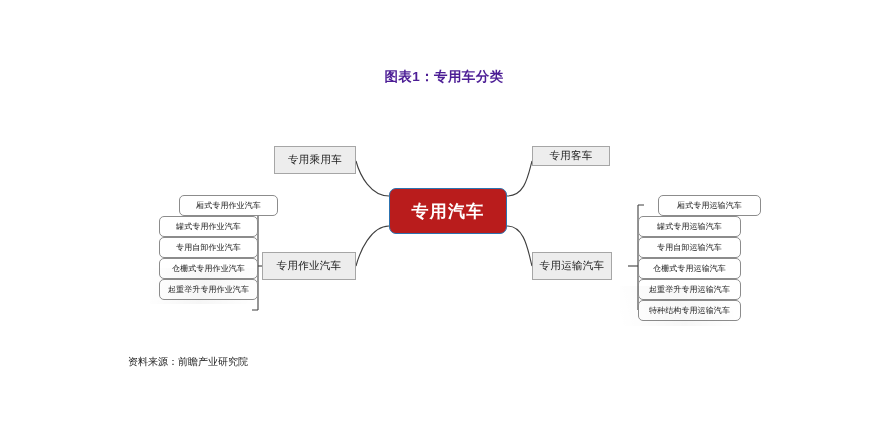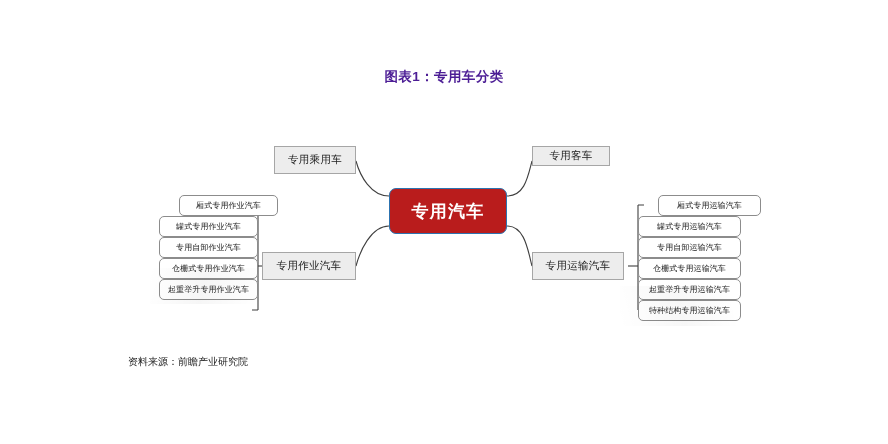--- a/index.html
+++ b/index.html
@@ -94,21 +94,21 @@
   #branch-passenger {
     left: 274px; top: 146px; width: 82px; height: 28px;
   }
   #branch-bus {
     left: 532px; top: 146px; width: 78px; height: 20px;
   }
   #branch-work {
     left: 262px; top: 252px; width: 94px; height: 28px;
   }
   #branch-transport {
-    left: 532px; top: 252px; width: 92px; height: 28px;
+    left: 532px; top: 252px; width: 80px; height: 28px;
   }
 
   
   .leaf-node {
     position: absolute;
     background: #ffffff;
     border: 1px solid #8C8C8C;
     border-radius: 5px;
     display: flex;
     align-items: center;

